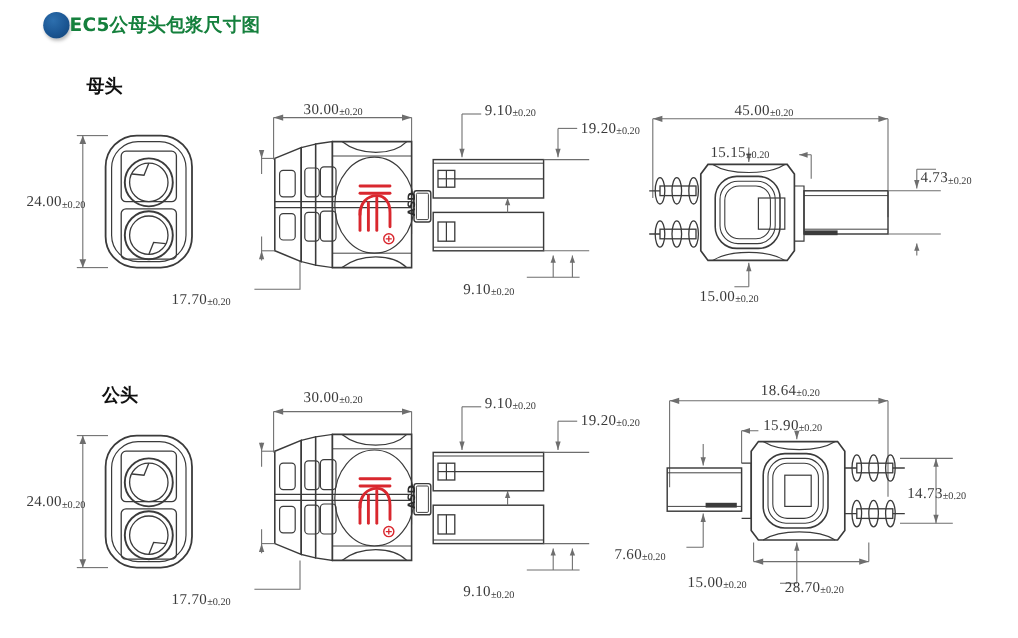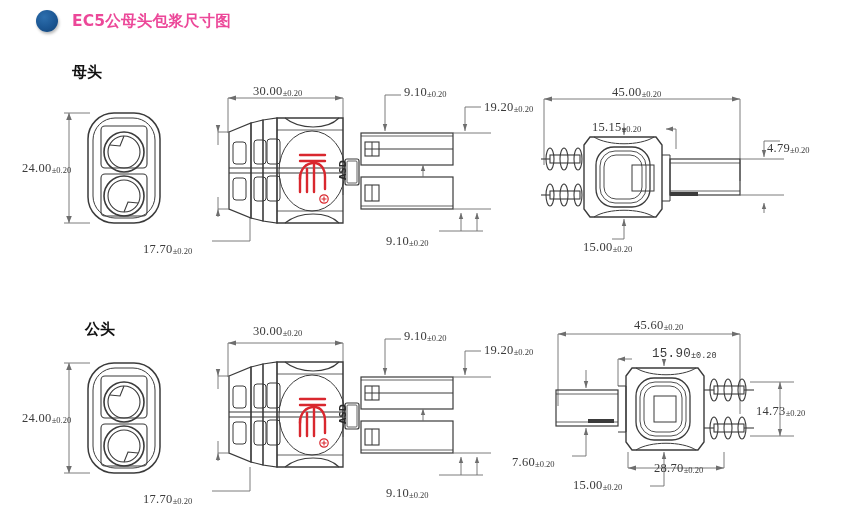--- a/index.html
+++ b/index.html
@@ -25,26 +25,25 @@
     padding-left: 36px;
   }
   .header-bullet {
     width: 22px; height: 22px;
     border-radius: 50%;
     background: radial-gradient(circle at 38% 32%, #2d6fae 0%, #1b5693 55%, #134273 100%);
     box-shadow: 1px 2px 3px rgba(0,0,0,0.28);
     flex: 0 0 auto;
   }
   .header-title {
-    margin-left: 14px;
     font-family: "DejaVu Sans", sans-serif;
     font-size: 15.5px;
     font-weight: bold;
     letter-spacing: .2px;
-    color: #ec4899;
+    color: #15803d;
     white-space: nowrap;
   }
 
   
   .abs { position: absolute; }
 
   .sec-title {
     font-family: "DejaVu Sans", sans-serif;
     font-size: 15px;
     font-weight: bold;
@@ -292,21 +291,21 @@
     <line x1="96" y1="38" x2="96" y2="50"></line>
   </g>
   <g fill="#6e6e6e">
     <polygon points="96,50 93.8,43 98.2,43"></polygon>
     <polygon points="96,134 93.8,141 98.2,141"></polygon>
   </g>
 </svg>
 
 <div class="dim" style="left:596px; top:85px;margin-left:16px;"><span>45.00</span><span class="tol">±0.20</span></div>
 <div class="dim" style="left:592px; top:120px;"><span>15.15</span><span class="tol">±0.20</span></div>
-<div class="dim" style="left:767px; top:141px;"><span>4.79</span><span class="tol">±0.20</span></div>
+<div class="dim" style="left:767px; top:141px;"><span>4.73</span><span class="tol">±0.20</span></div>
 <div class="dim" style="left:583px; top:240px;"><span>15.00</span><span class="tol">±0.20</span></div>
 
 <div class="sec-title abs" style="left:75px; top:320px;margin-left:10px;">公头</div>
 
 <svg class="drawing" style="left:60px; top:355px;" width="150" height="140" viewBox="0 0 150 140">
   <g fill="none" stroke="#3b3b3b" stroke-width="1.2">
     <rect x="28" y="8" width="72" height="110" rx="26" ry="26" stroke-width="1.5"></rect>
     <rect x="33" y="13" width="62" height="100" rx="22" ry="22" stroke-width="1"></rect>
     <rect x="41" y="21" width="46" height="42" rx="4" ry="4" stroke-width="1.1"></rect>
     <circle cx="64" cy="47" r="20" stroke-width="1.6"></circle>
@@ -522,18 +521,18 @@
     <line x1="58" y1="52" x2="58" y2="70"></line>
     <line x1="58" y1="110" x2="58" y2="138"></line>
     <line x1="58" y1="138" x2="44" y2="138"></line>
   </g>
   <g fill="#6e6e6e">
     <polygon points="58,70 55.8,63 60.2,63"></polygon>
     <polygon points="58,110 55.8,117 60.2,117"></polygon>
   </g>
 </svg>
 
-<div class="dim" style="left:634px; top:318px;"><span>45.60</span><span class="tol">±0.20</span></div>
-<div class="dim" style="left:652px; top:347px;font-family:Liberation Mono, monospace;"><span>15.90</span><span class="tol">±0.20</span></div>
+<div class="dim" style="left:634px; top:318px;"><span>18.64</span><span class="tol">±0.20</span></div>
+<div class="dim" style="left:636px; top:347px;"><span>15.90</span><span class="tol">±0.20</span></div>
 <div class="dim" style="left:756px; top:404px;"><span>14.73</span><span class="tol">±0.20</span></div>
-<div class="dim" style="left:654px; top:461px;"><span>28.70</span><span class="tol">±0.20</span></div>
+<div class="dim" style="left:654px; top:482px;"><span>28.70</span><span class="tol">±0.20</span></div>
 <div class="dim" style="left:573px; top:478px;"><span>15.00</span><span class="tol">±0.20</span></div>
 <div class="dim" style="left:512px; top:455px;"><span>7.60</span><span class="tol">±0.20</span></div>
 
 </body></html>

